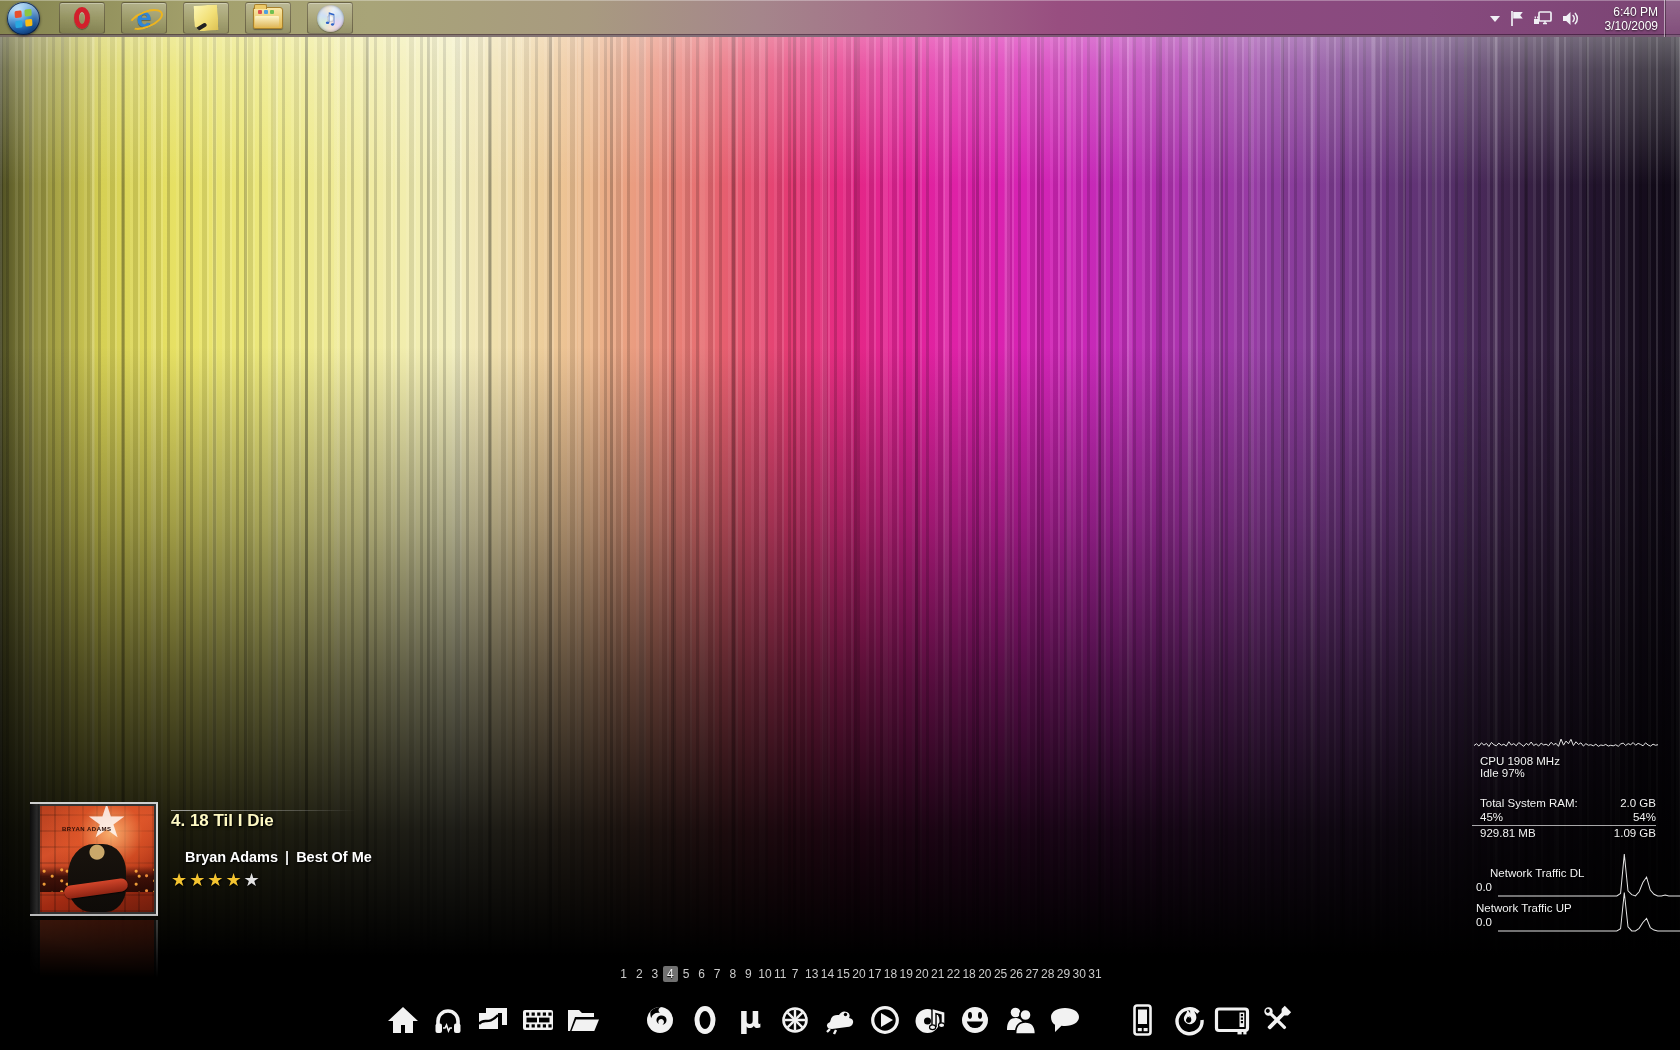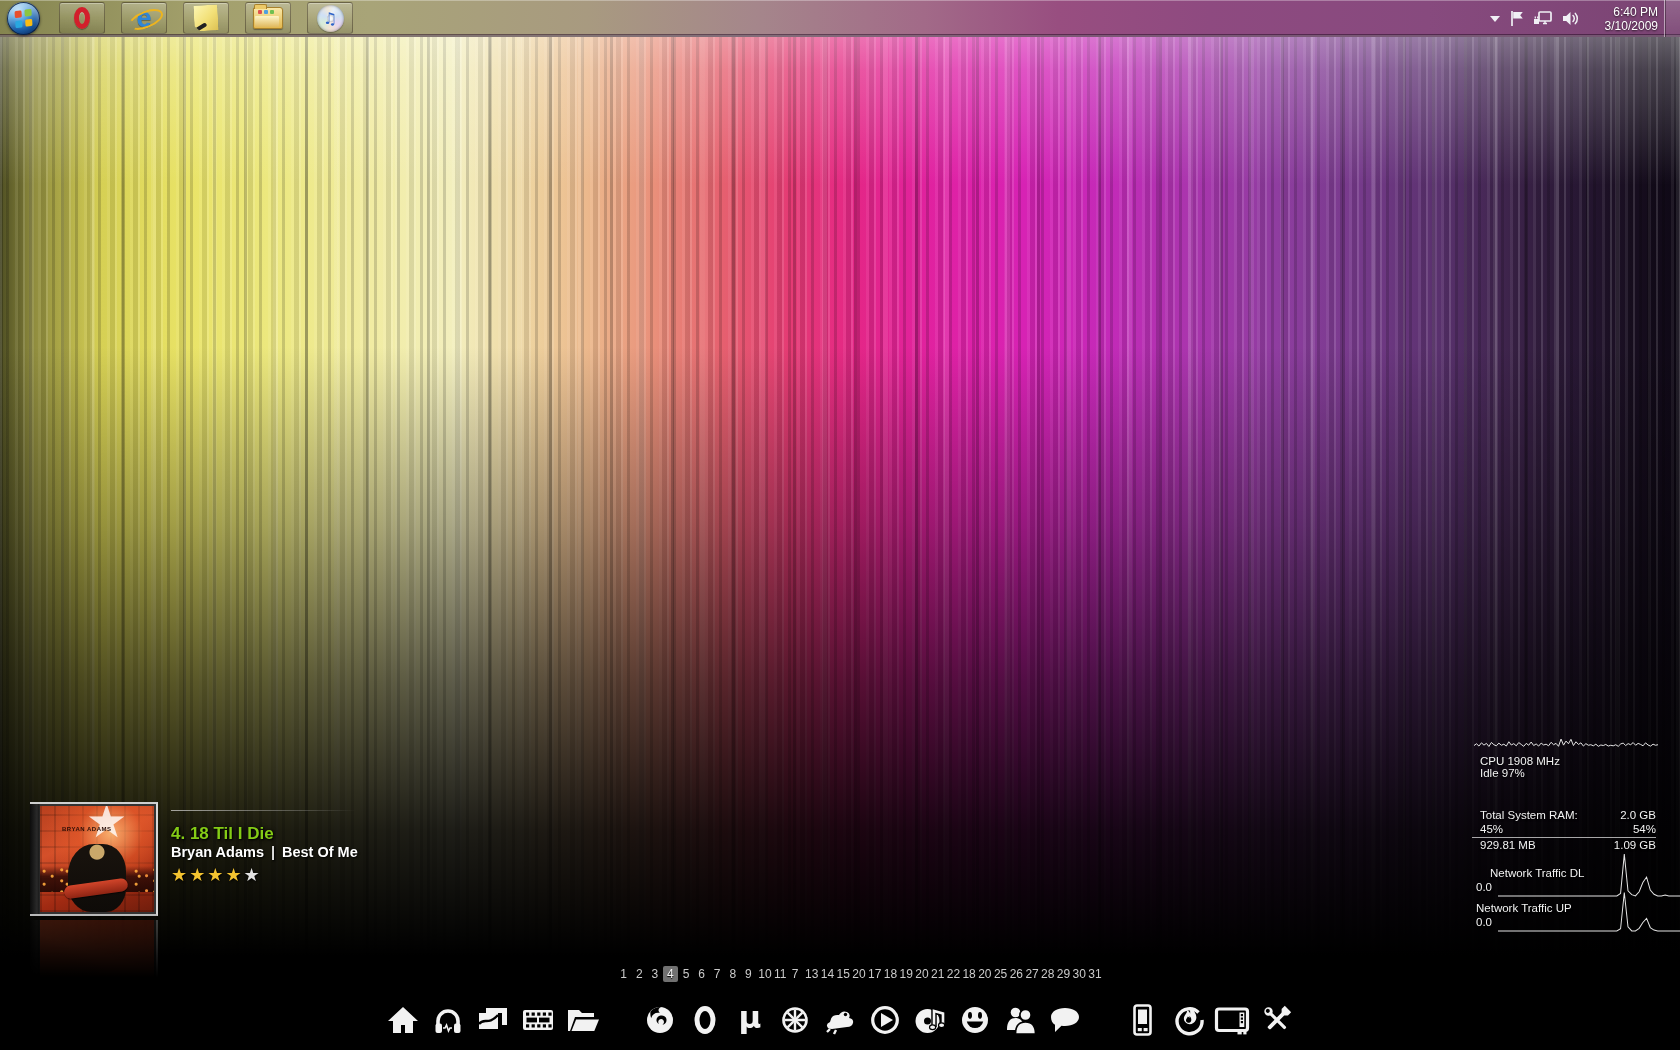--- a/index.html
+++ b/index.html
@@ -100,34 +100,34 @@
   #album-reflection{position:absolute;left:0;top:122px;width:128px;height:70px;overflow:hidden;opacity:.5;pointer-events:none;}
   #album-reflection .flip{position:absolute;left:0;top:-44px;width:128px;height:114px;transform:scaleY(-1);
     background:linear-gradient(90deg,#0c0c0c 0,#2a2a2a 7px,#1a1a1a 9px,#333 10px);
     border-top:2px solid #cfcfcf;border-bottom:2px solid #b9b9b9;border-right:2px solid #d8d8d8;box-sizing:border-box;}
   #album-reflection .flip .cover2{position:absolute;left:10px;top:2px;right:2px;bottom:2px;
     background:linear-gradient(160deg,#b8401e 0%,#d4502a 35%,#a02a12 70%,#6f1d0c 100%);}
   #album-reflection .fade{position:absolute;left:0;top:0;width:100%;height:100%;
     background:linear-gradient(180deg,rgba(0,0,0,.45),#000 82%);}
   #np-info{position:absolute;left:141px;top:0;width:215px;}
   #np-sep{height:1px;width:185px;margin-top:12px;background:linear-gradient(90deg,rgba(220,220,220,.7),rgba(220,220,220,.25) 70%,rgba(220,220,220,0));}
-  #np-title{margin-top:13px;font-size:17px;font-weight:bold;color:#84cc16;text-shadow:1px 1px 2px #000,0 0 4px rgba(0,0,0,.8);}
-  #np-artist-row{margin-top:0;font-size:14.5px;font-weight:bold;color:#fff;text-shadow:1px 1px 2px #000;}
+  #np-title{font-size:17px;font-weight:bold;color:#fef9c3;text-shadow:1px 1px 2px #000,0 0 4px rgba(0,0,0,.8);}
+  #np-artist-row{margin-top:18px;font-size:14.5px;font-weight:bold;color:#fff;text-shadow:1px 1px 2px #000;text-align:center;}
   #np-artist-row .sep{margin:0 7px;color:#e8e8e8;}
   #np-stars{margin-top:4px;font-size:18px;letter-spacing:2px;font-family:"DejaVu Sans",sans-serif;cursor:pointer;
     text-shadow:1px 1px 2px #000;}
   #np-stars .filled{color:#f4c430;} #np-stars .empty{color:#e2e2e2;}
   
   #sysmon{position:absolute;left:1470px;top:733px;width:210px;height:215px;color:#f2f2f2;font-size:11.5px;z-index:5;
     text-shadow:0 1px 2px #000;}
   .sparkline{position:absolute;overflow:visible;}
   .sparkline polyline{fill:none;stroke:#e4e4e4;stroke-width:1;vector-effect:non-scaling-stroke;}
   #cpu-svg{left:4px;top:2px;width:184px;height:18px;}
   #cpu-row{position:absolute;left:10px;top:22px;width:170px;display:flex;justify-content:space-between;flex-direction:column;}
-  #ram-block{position:absolute;left:10px;top:64px;width:176px;margin-top:12px;}
+  #ram-block{position:absolute;left:10px;top:64px;width:176px;}
   .ram-row{display:flex;justify-content:space-between;line-height:13.5px;}
   #ram-hr{height:1px;background:rgba(255,255,255,.65);margin:1px 0 1px -8px;}
   #net-dl-label{position:absolute;left:20px;top:134px;}
   #net-dl-value{position:absolute;left:6px;top:148px;}
   #dl-svg{left:28px;top:120px;width:182px;height:44px;}
   #net-up-label{position:absolute;left:6px;top:169px;}
   #net-up-value{position:absolute;left:6px;top:183px;}
   #up-svg{left:28px;top:155px;width:182px;height:44px;}
   
   #calendar{position:absolute;left:618px;top:965px;width:486px;height:18px;display:flex;align-items:center;z-index:6;}

